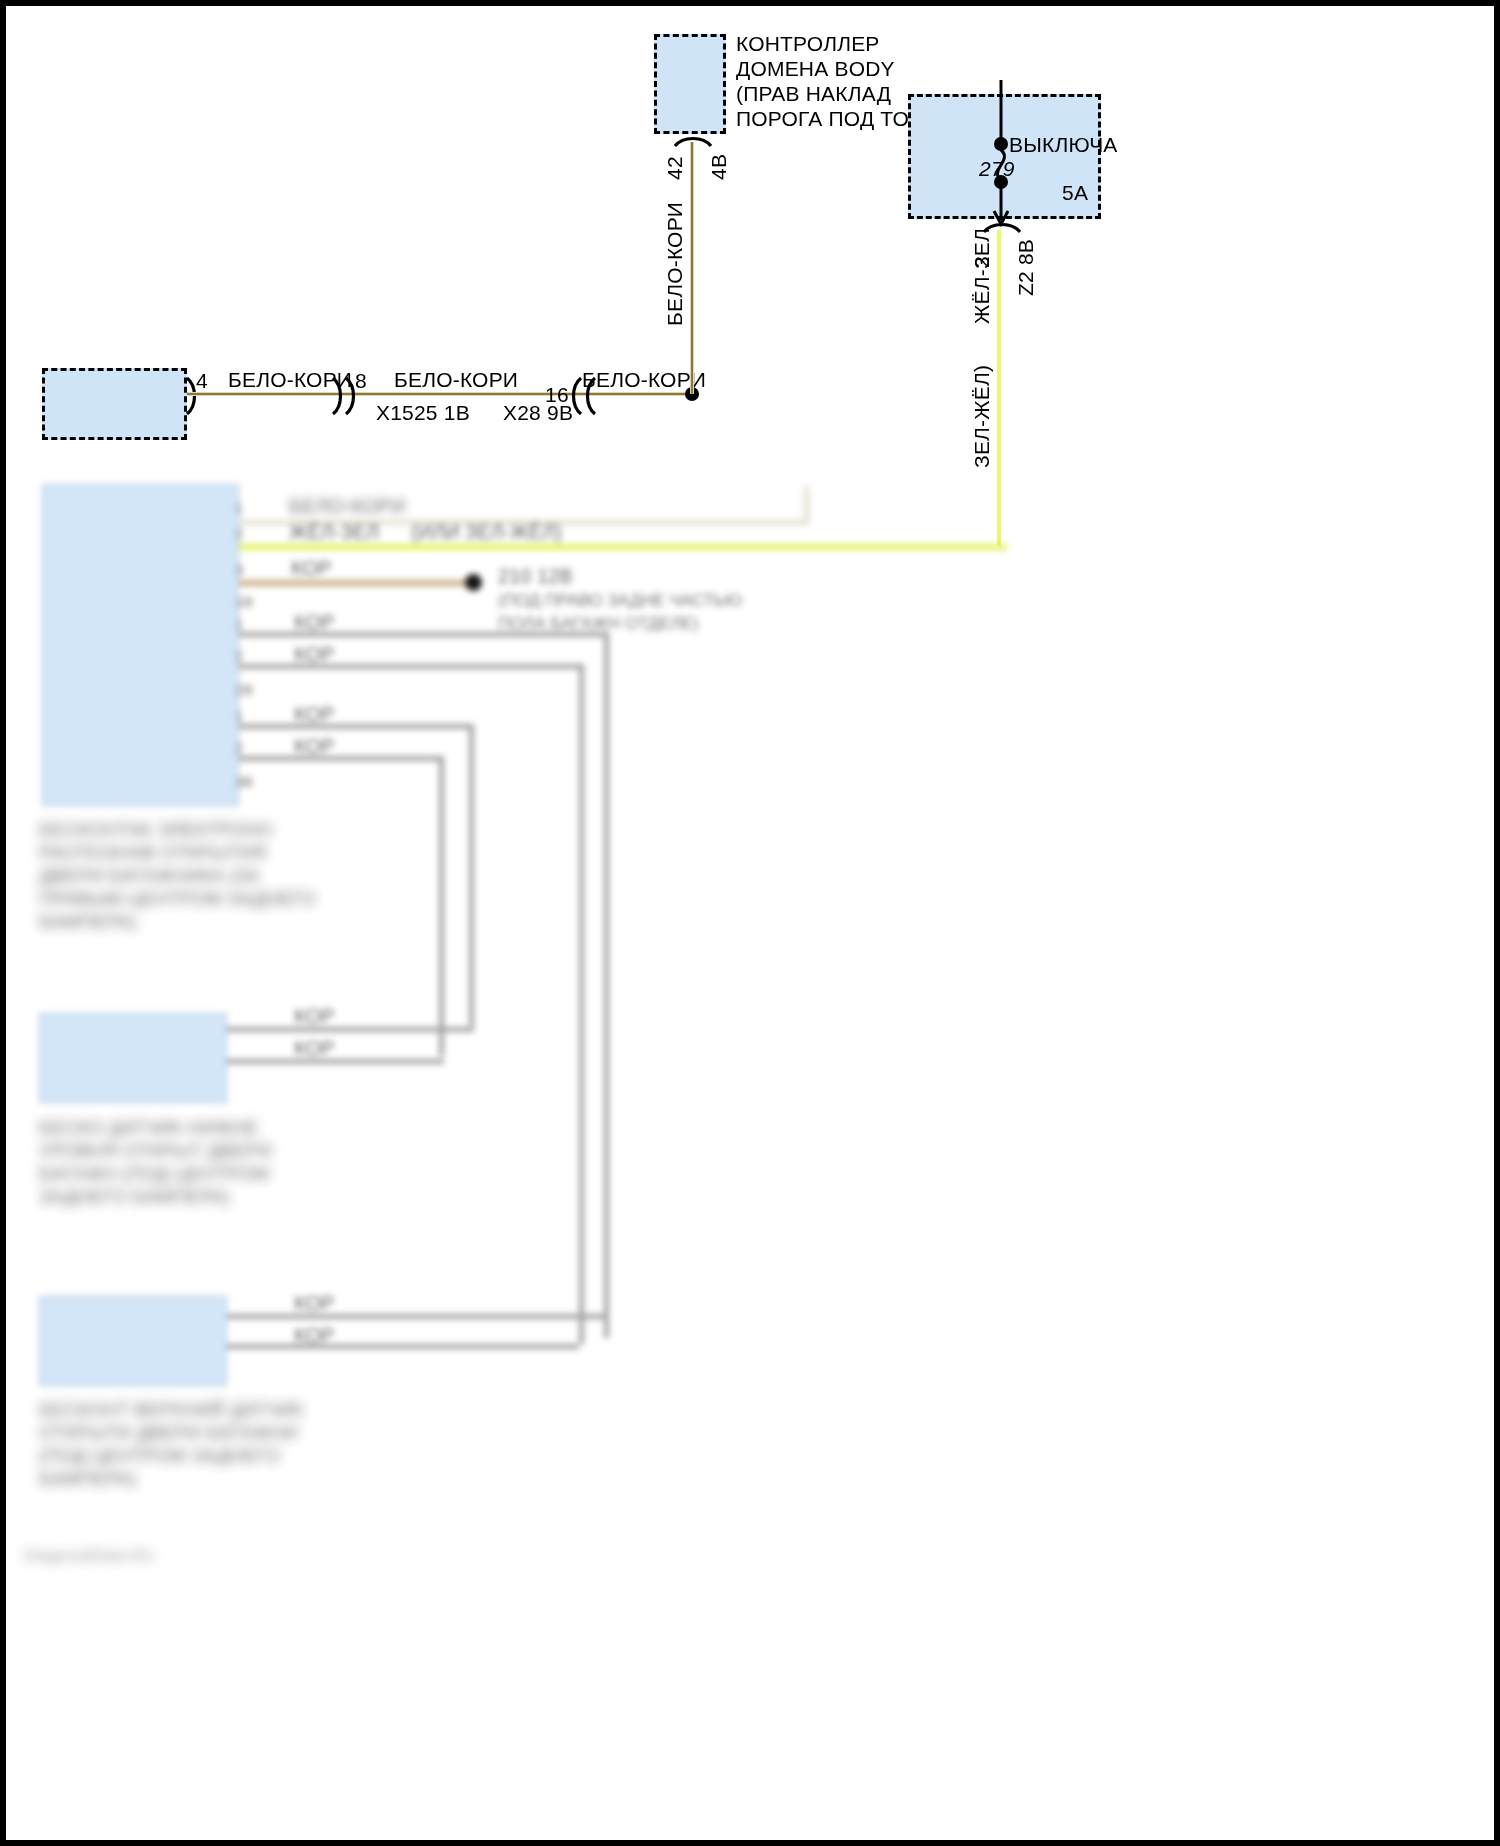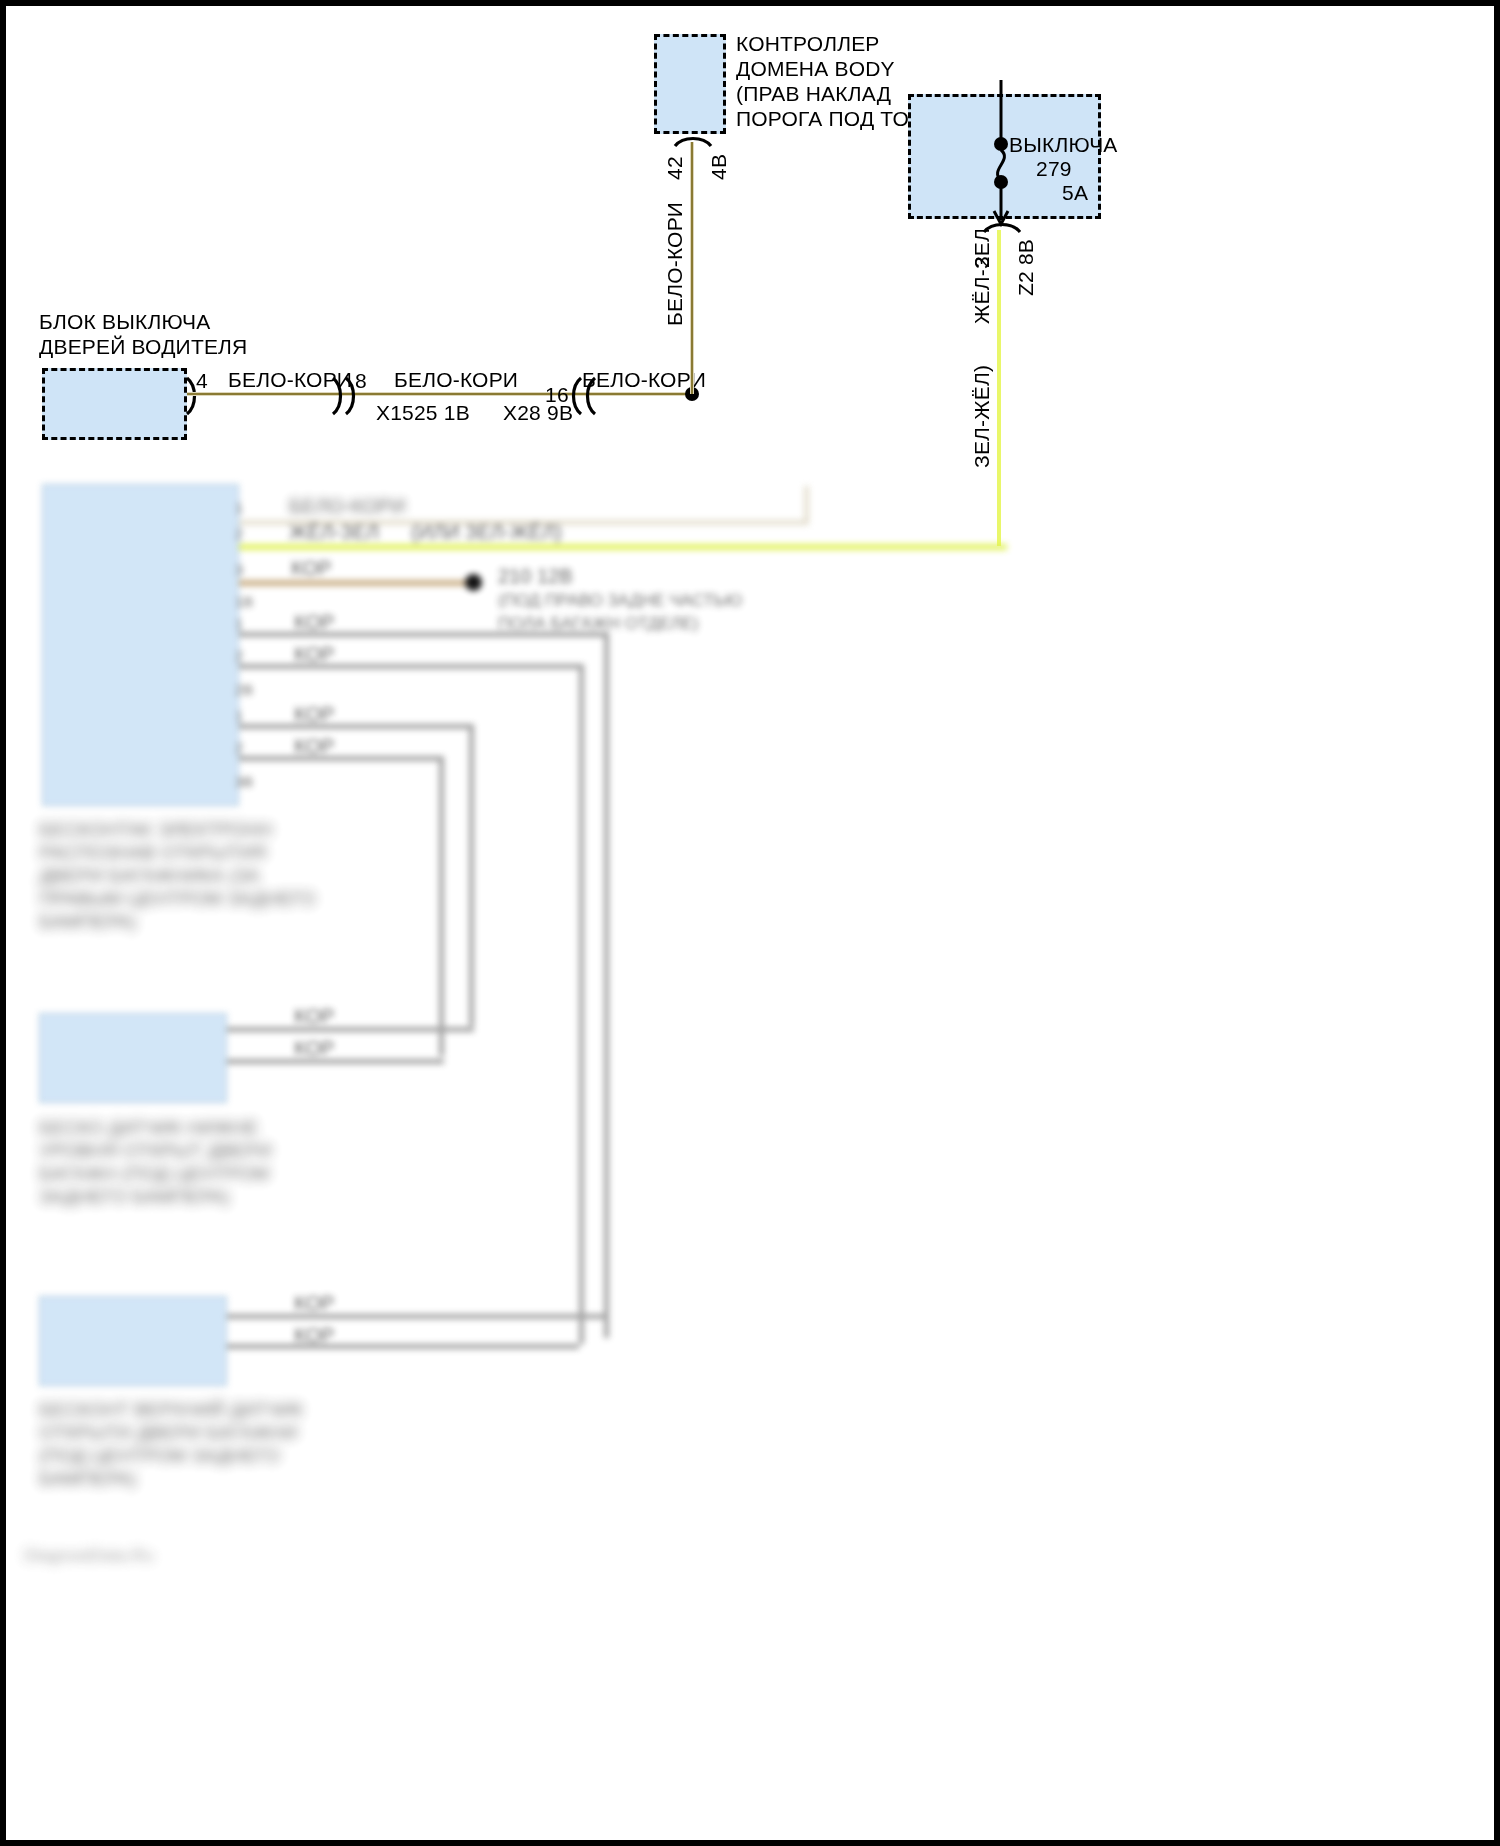--- a/index.html
+++ b/index.html
@@ -31,22 +31,20 @@
   .blurwrap-strong{filter:blur(4.6px);opacity:.9;}
   .grayline{background:#9a9a9a;}
   svg{display:block;overflow:visible;}
   .conn{fill:none;stroke:#000;stroke-width:3.2;}
 </style>
 </head>
 <body>
 
 <div id="page">
 
-  <div class="abs lbl" style="left:33px;top:303px;width:300px;">БЛОК ВЫКЛЮЧА
-ДВЕРЕЙ ВОДИТЕЛЯ</div>
   <div class="abs box-dashed" style="left:36px;top:362px;width:145px;height:72px;"></div>
 
   <div class="abs" style="left:178px;top:370px;">
     <svg width="18" height="40" viewBox="0 0 18 40">
         <path class="conn" d="M3 2 C 13 10, 13 30, 3 38"></path>
       </svg>
   </div>
   <div class="abs lbl" style="left:190px;top:362px;">4</div>
 
   <div class="abs lbl" style="left:222px;top:361px;">БЕЛО-КОРИ</div>
@@ -100,21 +98,21 @@
     <svg width="40" height="150" viewBox="0 0 40 150">
       <line x1="20" y1="0" x2="20" y2="62" stroke="#000" stroke-width="3"></line>
       <circle cx="20" cy="64" r="7" fill="#000"></circle>
       <path d="M20 70 C 32 80, 8 90, 20 100" fill="none" stroke="#000" stroke-width="3"></path>
       <circle cx="20" cy="102" r="7" fill="#000"></circle>
       <line x1="20" y1="108" x2="20" y2="140" stroke="#000" stroke-width="3"></line>
       <path d="M13 131 L20 144 L27 131" fill="none" stroke="#000" stroke-width="3"></path>
     </svg>
   </div>
   <div class="abs lbl" style="left:1003px;top:126px;">ВЫКЛЮЧА</div>
-  <div class="abs lbl" style="left:1030px;top:150px;">279</div>
+  <div class="abs lbl" style="left:973px;top:150px;font-style:italic;">279</div>
   <div class="abs lbl" style="left:1056px;top:174px;">5A</div>
 
   <div class="abs" style="left:976px;top:212px;">
     <svg width="40" height="18" viewBox="0 0 40 18">
         <path class="conn" d="M2 14 C 10 4, 30 4, 38 14"></path>
       </svg>
   </div>
 
   <div class="abs wire-v" style="left:991px;top:224px;height:316px;background:linear-gradient(to right,#e9f76a 0%,#e9f76a 38%,#2f9e2f 38%,#2f9e2f 62%,#e9f76a 62%,#e9f76a 100%);"></div>
 

